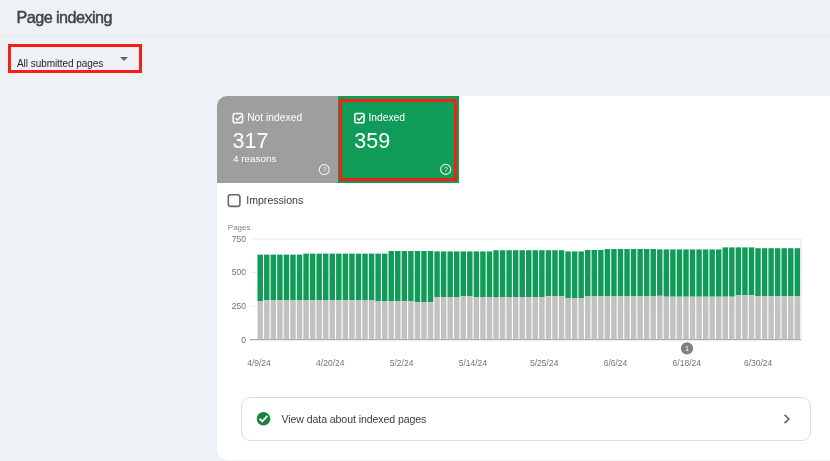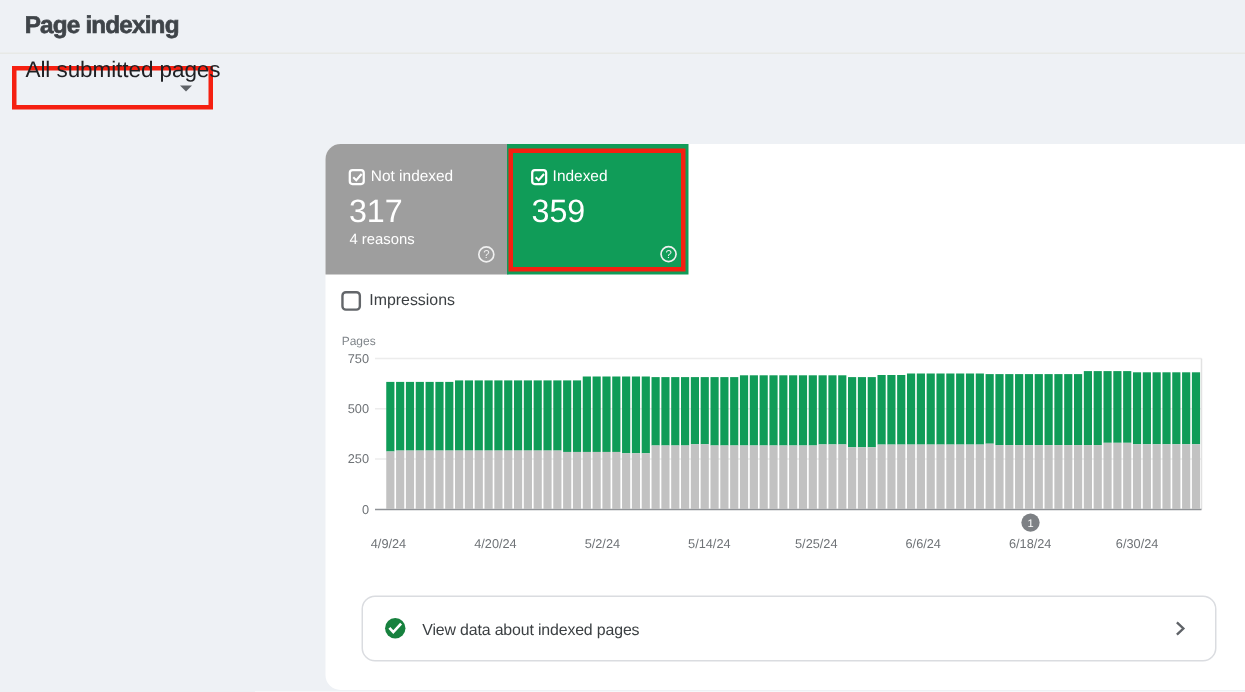--- a/index.html
+++ b/index.html
@@ -1,24 +1,24 @@
 <!DOCTYPE html>
 <html><head><meta charset="utf-8">
 <style>
 html,body{margin:0;padding:0}
 body{width:830px;height:461px;background:#eef1f5;font-family:"Liberation Sans",sans-serif;position:relative;overflow:hidden}
 .abs{position:absolute}
 </style></head>
 <body>
 
 <div class="abs" style="left:0;top:0;width:830px;height:35px;border-bottom:1px solid #e7e9e6"></div>
-<div class="abs" style="left:16.5px;top:7.9px;font-size:16.2px;font-weight:700;color:#3f4449;letter-spacing:-0.55px;-webkit-text-stroke:0.45px #3f4449">Page indexing</div>
+<div class="abs" style="left:16.5px;top:7.9px;font-size:16.2px;font-weight:400;color:#3f4449;letter-spacing:-0.55px;-webkit-text-stroke:0.45px #3f4449">Page indexing</div>
 
 <div class="abs" style="left:8px;top:44px;width:134px;height:29px;border:3.4px solid #f52011;box-sizing:border-box"></div>
-<div class="abs" style="left:17px;top:38px;font-size:15px;color:#1f2124;letter-spacing:-0.05px">All submitted pages</div>
+<div class="abs" style="left:17px;top:58px;font-size:10px;color:#1f2124;letter-spacing:-0.05px">All submitted pages</div>
 <div class="abs" style="left:120.3px;top:57px;width:0;height:0;border-left:4.7px solid transparent;border-right:4.7px solid transparent;border-top:4.9px solid #5f6368"></div>
 
 <div class="abs" style="left:216.7px;top:96px;width:613.3px;height:363.8px;background:#fff;border-radius:10px 0 0 10px"></div>
 
 <div class="abs" style="left:216.7px;top:96px;width:122.5px;height:87.3px;background:#9e9e9e;border-radius:10px 0 0 0"></div>
 <div class="abs" style="left:338.3px;top:96px;width:120.8px;height:87.3px;background:#109c58"></div>
 <div class="abs" style="left:339.3px;top:99px;width:117.7px;height:81.5px;border:3.2px solid #f52011;box-sizing:border-box"></div>
 
 <svg class="abs" style="left:0;top:0" width="830" height="461" font-family="Liberation Sans, sans-serif">
 

